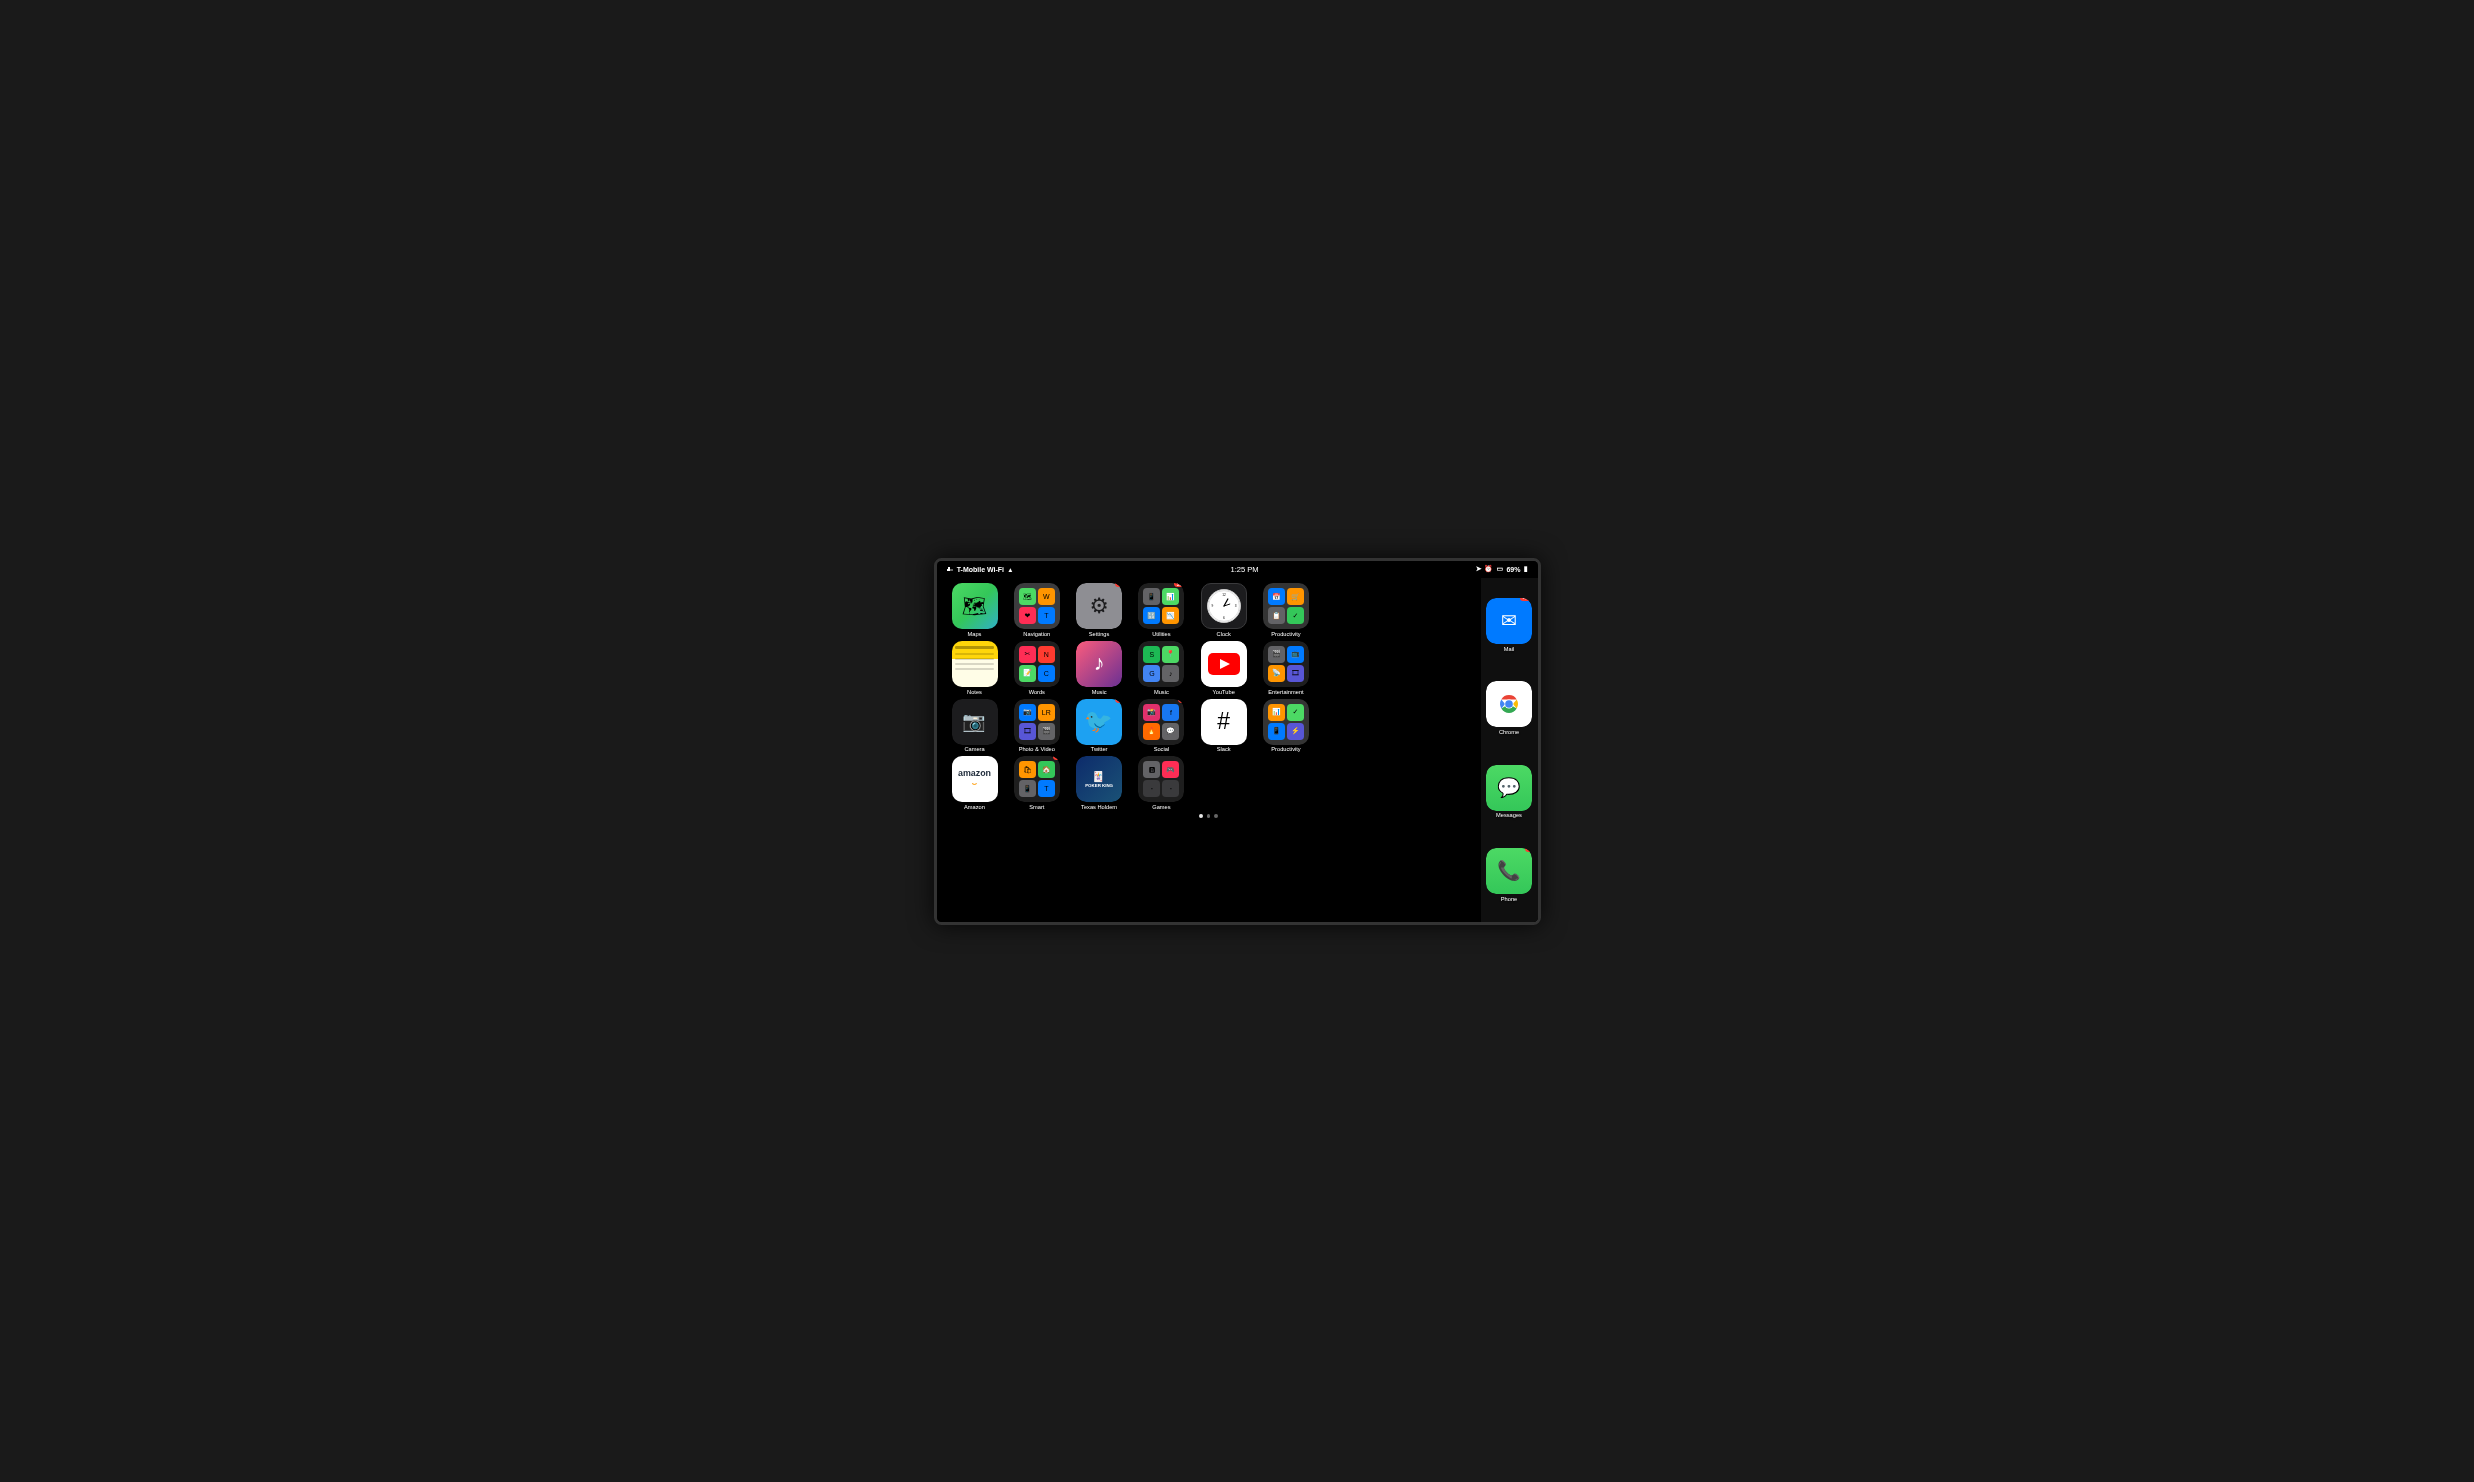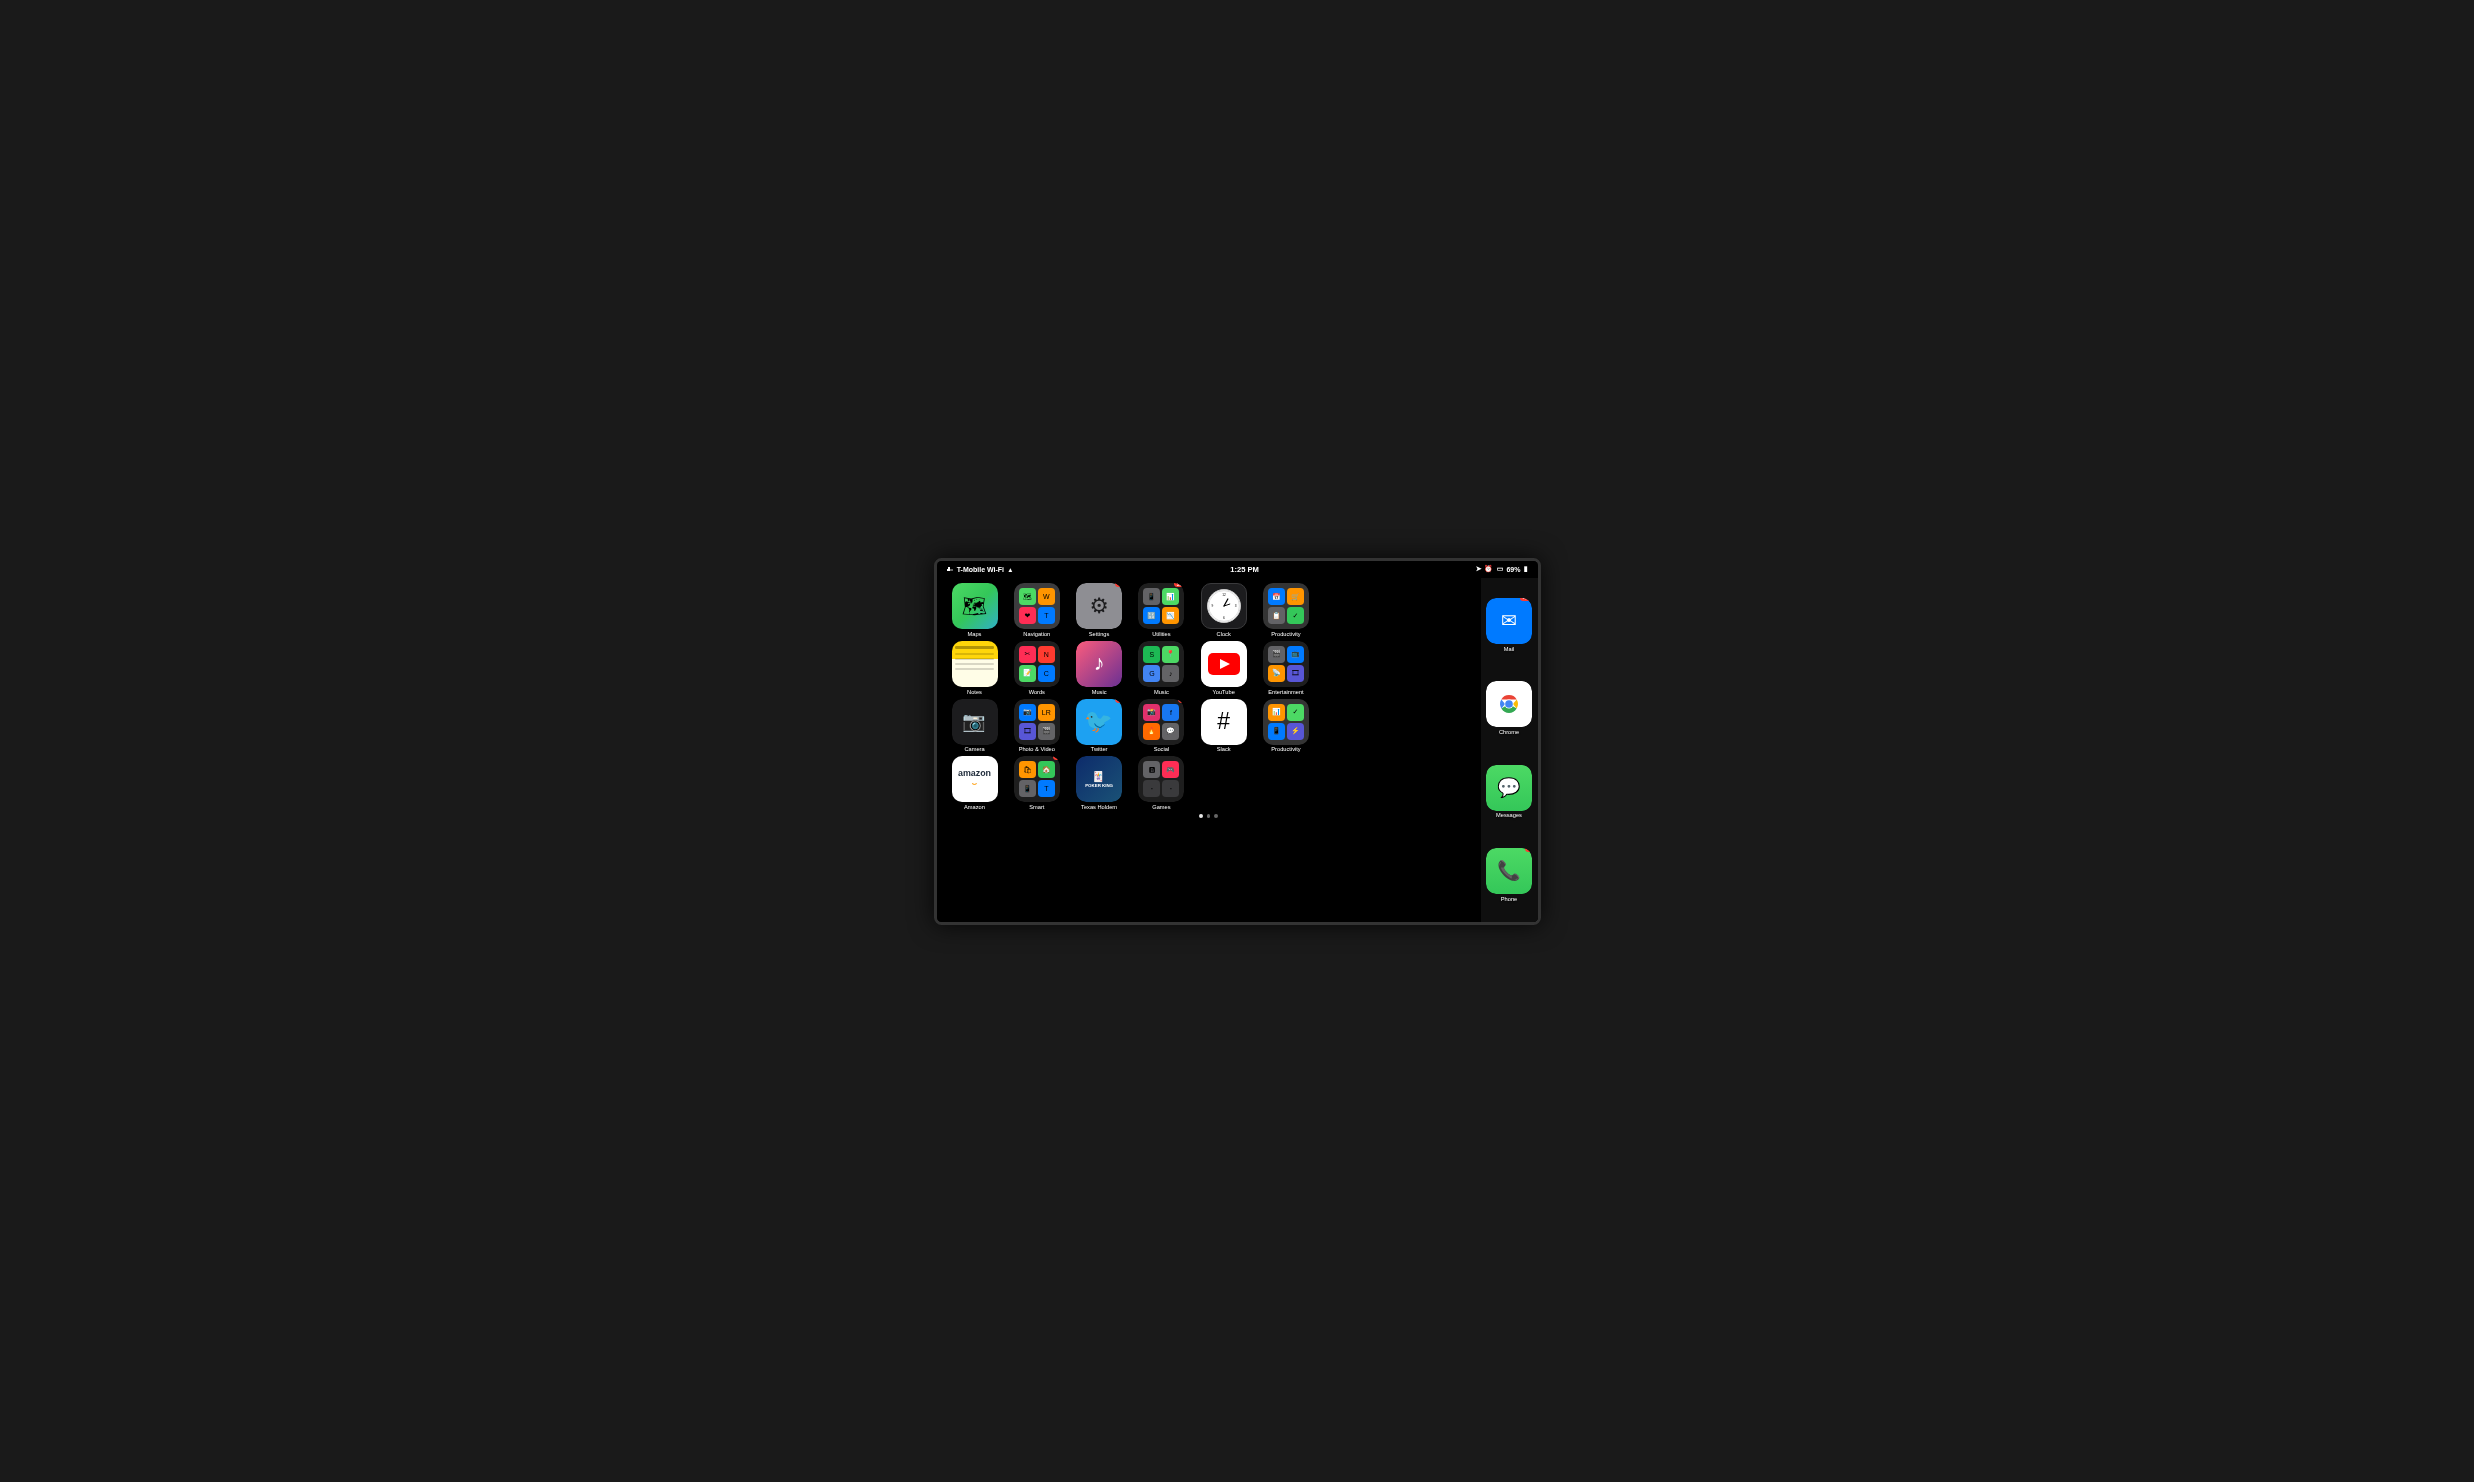--- a/index.html
+++ b/index.html
@@ -37,21 +37,21 @@
       justify-content: space-between;
       align-items: center;
       padding: 3.8px 10px;
       color: #fff;
       font-size: 7px;
       font-weight: 600;
       flex-shrink: 0;
       height: 17.7px;
     }
     .status-left { display: flex; align-items: center; gap: 3.2px; }
-    .status-center { font-size: 7.6px; font-weight: 700; }
+    .status-center { font-size: 7.6px; font-weight: 400; }
     .status-right { display: flex; align-items: center; gap: 3.2px; }
     .signal-bars { display: flex; align-items: flex-end; gap: 0.6px; }
     .signal-bars span {
       background: #fff;
       width: 1.3px;
       display: block;
     }
     .wifi-icon { font-size: 6.3px; }
 
     

